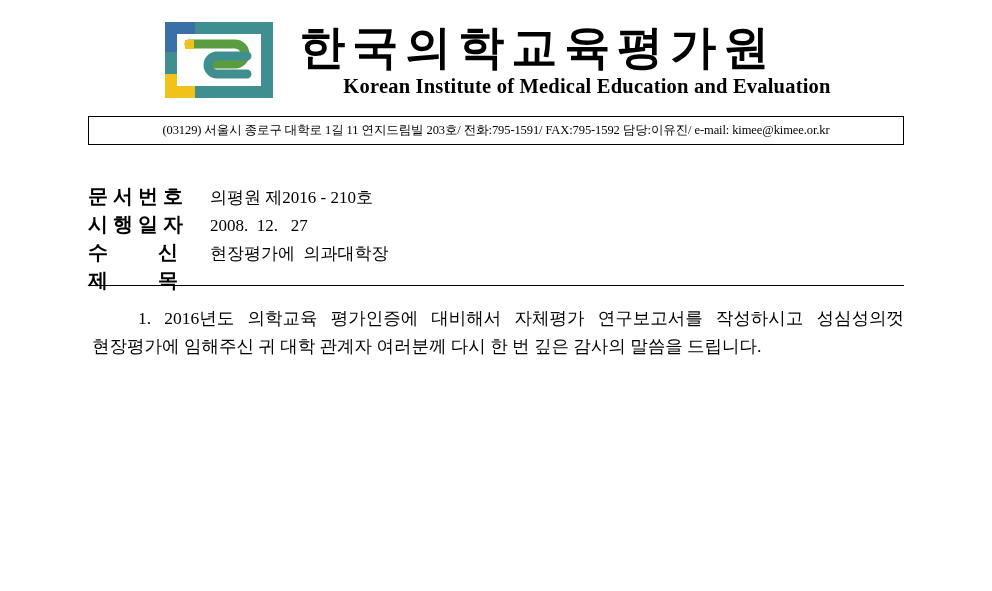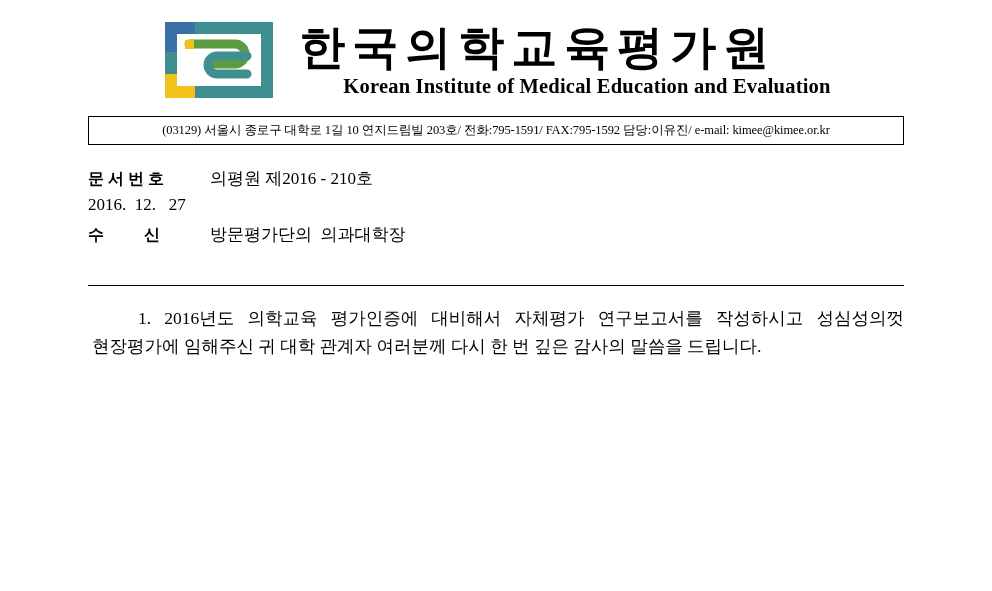--- a/index.html
+++ b/index.html
@@ -79,24 +79,25 @@
     margin: 22px 88px 0 88px;
   }
   .meta-row {
     display: flex;
     align-items: baseline;
     height: 28px;
   }
   .meta-label {
     width: 122px;
     flex: 0 0 auto;
-    font-size: 16px;
+    font-size: 20px;
     font-weight: bold;
     letter-spacing: 0px;
     white-space: pre;
+    margin-top: 16px;
   }
   .meta-value {
     font-size: 17px;
     white-space: pre;
     text-align: right;
   }
   .rule {
     margin: 6px 88px 0 88px;
     border-top: 1.6px solid #000;
   }
@@ -145,36 +146,38 @@
         <rect x="24" y="22" width="9" height="9" fill="#f2c21c"></rect>
       </svg>
     </div>
     <div class="org-names">
       <div class="org-kr">한국의학교육평가원</div>
       <div class="org-en">Korean Institute of Medical Education and Evaluation</div>
     </div>
   </div>
 
   <div class="address-box">
-    <div class="address-text">(03129) 서울시 종로구 대학로 1길 10 연지드림빌 203호/ 전화:795-1591/ FAX:795-1592 담당:이유진/ e-mail: kimee@kimee.or.kr</div>
+    <div class="address-text">(03129) 서울시 종로구 대학로 1길 11 연지드림빌 203호/ 전화:795-1591/ FAX:795-1592 담당:이유진/ e-mail: kimee@kimee.or.kr</div>
   </div>
 
   <div class="meta">
     <div class="meta-row">
       <div class="meta-label">문 서 번 호</div>
       <div class="meta-value">의평원 제2016 - 210호</div>
     </div>
     <div class="meta-row">
-      <div class="meta-value">2016.  12.   27</div>
+      <div class="meta-label">시 행 일 자</div>
+      <div class="meta-value">2008.  12.   27</div>
     </div>
     <div class="meta-row">
       <div class="meta-label">수          신</div>
-      <div class="meta-value">방문평가단의  의과대학장</div>
+      <div class="meta-value">현장평가에  의과대학장</div>
     </div>
     <div class="meta-row">
+      <div class="meta-label">제          목</div>
     </div>
   </div>
 
   <div class="rule"></div>
 
   <div class="body">
     <p class="para"><span class="indent"></span><span>1. 2016년도 의학교육 평가인증에 대비해서 자체평가 연구보고서를 작성하시고 성심성의껏 현장평가에 임해주신 귀 대학 관계자 여러분께 다시 한 번 깊은 감사의 말씀을 드립니다.</span></p>
 
 
   </div>

